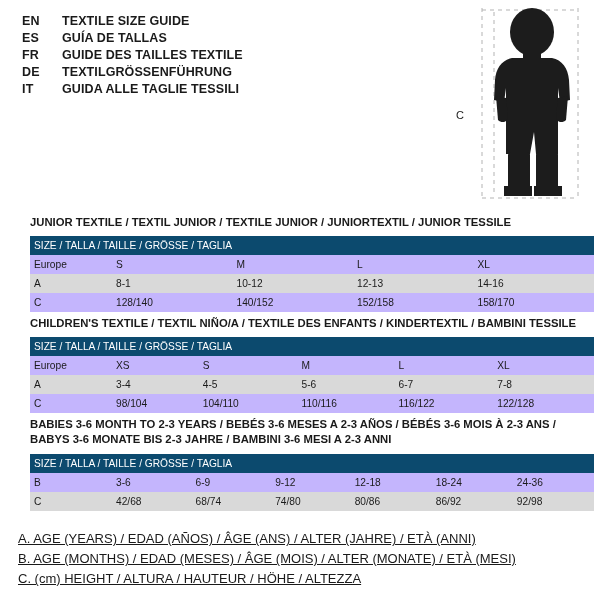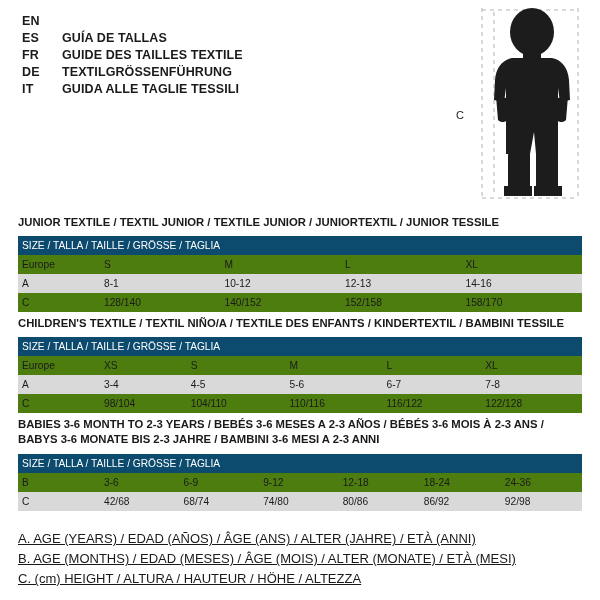--- a/index.html
+++ b/index.html
@@ -65,21 +65,21 @@
     position: absolute;
     left: 16px;
     top: 105px;
     font-size: 11px;
     color: #1a1a1a;
   }
 
   
   .section {
     position: absolute;
-    left: 18px;
+    left: 30px;
     width: 564px;
   }
   .section-title {
     font-size: 11.3px;
     font-weight: bold;
     color: #1a1a1a;
     margin-bottom: 6px;
     line-height: 1.35;
   }
   table.size-table {
@@ -96,21 +96,21 @@
     background: #0c4a6e;
     color: #ffffff;
     font-weight: normal;
     font-size: 10.2px;
     padding: 4px 0 4px 4px;
   }
   tr.shaded td {
     background: #d9d9d9;
   }
   tr.plain td {
-    background: #4d7c0f;
+    background: #c4b5fd;
   }
   td.label-col {
     width: 78px;
   }
 
   
   .legend {
     position: absolute;
     left: 18px;
     top: 529px;
@@ -124,20 +124,21 @@
   }
 </style>
 </head>
 <body>
 
 <div class="page">
 
   <div class="header">
     <div class="header-row">
       <span class="header-lang">EN</span>
+      <span class="header-text">TEXTILE SIZE GUIDE</span>
     </div>
     <div class="header-row">
       <span class="header-lang">ES</span>
       <span class="header-text">GUÍA DE TALLAS</span>
     </div>
     <div class="header-row">
       <span class="header-lang">FR</span>
       <span class="header-text">GUIDE DES TAILLES TEXTILE</span>
     </div>
     <div class="header-row">

